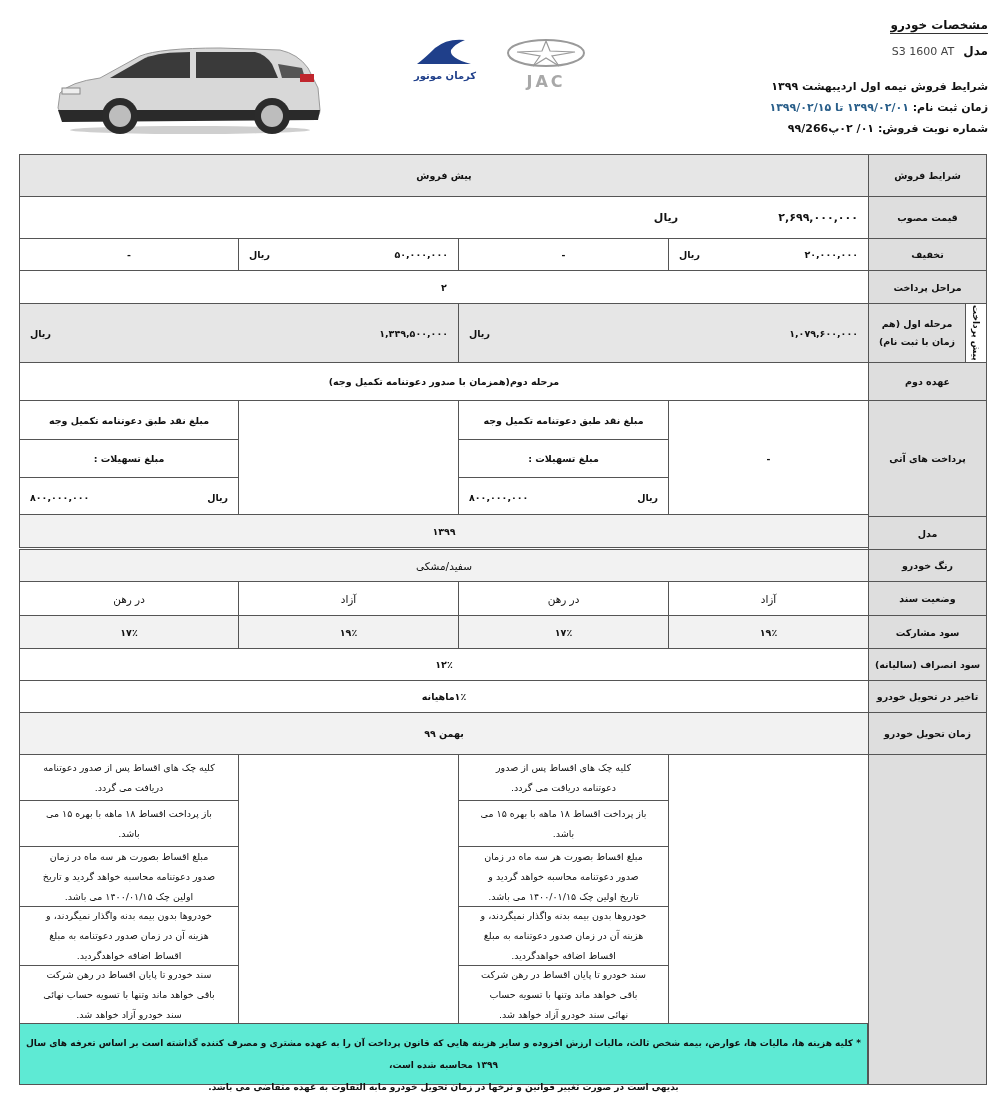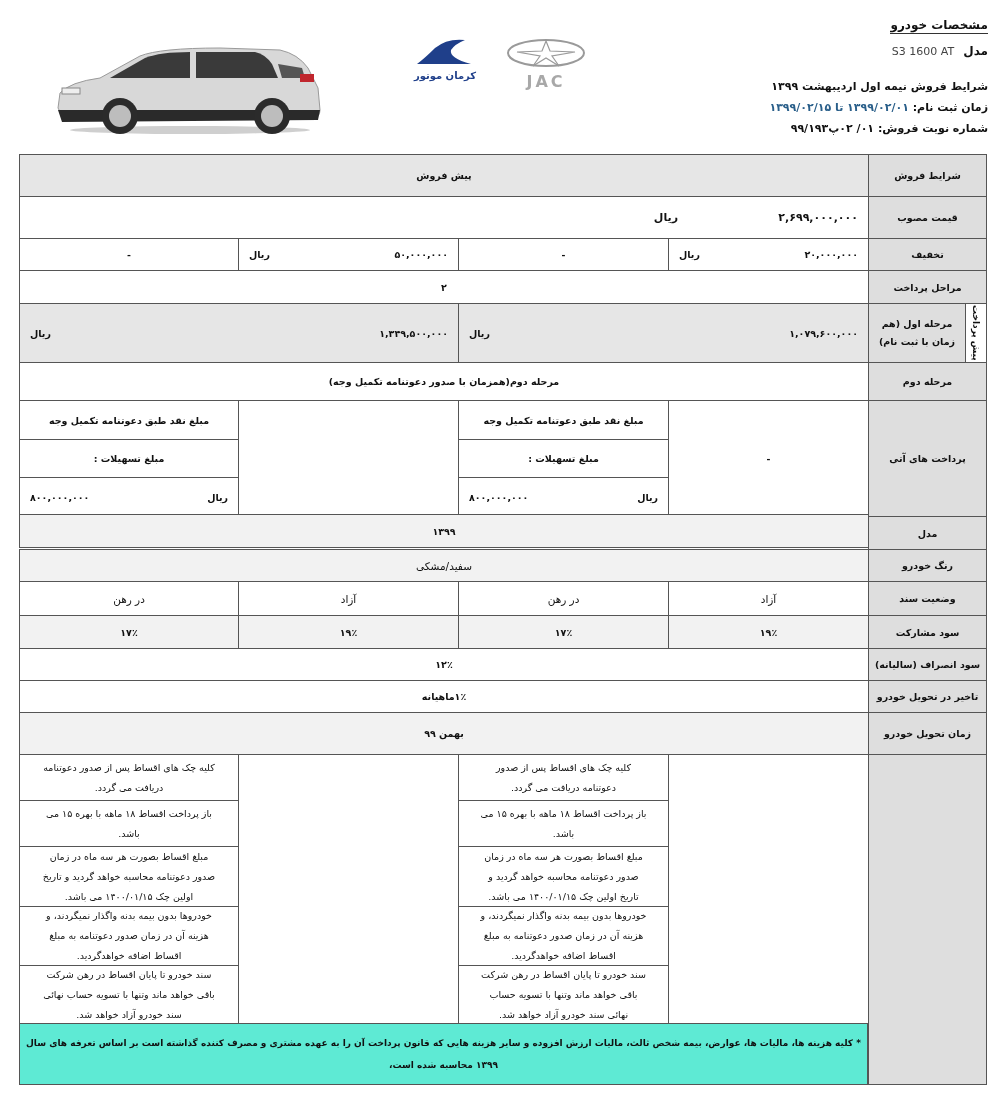--- a/index.html
+++ b/index.html
@@ -63,21 +63,21 @@
   <span class="hdr-title">مدل</span>
   <span style="font-size:11px;color:#444;margin-right:4px;direction:ltr;display:inline-block;">S3 1600 AT</span>
 </div>
 <div class="abs hdr-line" style="right:12px;top:80px;">شرایط فروش نیمه اول اردیبهشت ۱۳۹۹</div>
 <div class="abs hdr-line" style="right:12px;top:101px;">
   <span>زمان ثبت نام:</span>
   <span class="blue">۱۳۹۹/۰۲/۰۱ تا ۱۳۹۹/۰۲/۱۵</span>
 </div>
 <div class="abs hdr-line" style="right:12px;top:122px;">
   <span>شماره نوبت فروش:</span>
-  <span>۰۱/ ۰۲پ۹۹/۱۹۳</span>
+  <span>۰۱/ ۰۲پ۹۹/266</span>
 </div>
 
 <div class="cell lbl" style="left:868px;top:154px;width:119px;height:43px;">شرایط فروش</div>
 <div class="cell shade" style="left:19px;top:154px;width:850px;height:43px;text-align:right;">پیش فروش</div>
 
 <div class="cell lbl" style="left:868px;top:196px;width:119px;height:43px;">قیمت مصوب</div>
 <div class="cell" style="left:19px;top:196px;width:850px;height:43px;justify-content:flex-start;padding-right:10px;">
   <span style="font-size:11px;width:180px;text-align:right;">۲,۶۹۹,۰۰۰,۰۰۰</span>
   <span style="font-size:11px;">ریال</span>
 </div>
@@ -103,21 +103,21 @@
 <div class="cell lbl" style="left:868px;top:303px;width:98px;height:60px;line-height:18px;padding:0 4px;">مرحله اول (هم زمان با ثبت نام)</div>
 <div class="cell shade split" style="left:458px;top:303px;width:411px;height:60px;">
   <span>۱,۰۷۹,۶۰۰,۰۰۰</span>
   <span>ریال</span>
 </div>
 <div class="cell shade split" style="left:19px;top:303px;width:440px;height:60px;">
   <span>۱,۳۴۹,۵۰۰,۰۰۰</span>
   <span>ریال</span>
 </div>
 
-<div class="cell lbl" style="left:868px;top:362px;width:119px;height:39px;">مرحله دوم</div>
+<div class="cell lbl" style="left:868px;top:362px;width:119px;height:39px;">عهده دوم</div>
 <div class="cell" style="left:19px;top:362px;width:850px;height:39px;">مرحله دوم(همزمان با صدور دعوتنامه تکمیل وجه)</div>
 
 <div class="cell lbl" style="left:868px;top:400px;width:119px;height:117px;">پرداخت های آتی</div>
 <div class="cell" style="left:668px;top:400px;width:201px;height:117px;">-</div>
 <div class="cell" style="left:458px;top:400px;width:211px;height:40px;">مبلغ نقد طبق دعوتنامه تکمیل وجه</div>
 <div class="cell" style="left:458px;top:439px;width:211px;height:39px;">مبلغ تسهیلات :</div>
 <div class="cell split" style="left:458px;top:477px;width:211px;height:40px;">
   <span>ریال</span>
   <span>۸۰۰,۰۰۰,۰۰۰</span>
 </div>
@@ -167,13 +167,14 @@
 <div class="cell note-cell" style="left:458px;top:965px;width:211px;height:59px;">سند خودرو تا پایان اقساط در رهن شرکت باقی خواهد ماند وتنها با تسویه حساب نهائی سند خودرو آزاد خواهد شد.</div>
 
 <div class="cell note-cell" style="left:19px;top:754px;width:220px;height:47px;">کلیه چک های اقساط پس از صدور دعوتنامه دریافت می گردد.</div>
 <div class="cell note-cell" style="left:19px;top:800px;width:220px;height:47px;">باز پرداخت اقساط ۱۸ ماهه  با بهره  ۱۵   می باشد.</div>
 <div class="cell note-cell" style="left:19px;top:846px;width:220px;height:61px;">مبلغ اقساط بصورت هر سه ماه در زمان صدور دعوتنامه محاسبه خواهد گردید و تاریخ اولین چک ۱۴۰۰/۰۱/۱۵ می باشد.</div>
 <div class="cell note-cell" style="left:19px;top:906px;width:220px;height:60px;">خودروها بدون بیمه بدنه واگذار نمیگردند، و هزینه آن در زمان صدور دعوتنامه به مبلغ اقساط اضافه خواهدگردید.</div>
 <div class="cell note-cell" style="left:19px;top:965px;width:220px;height:59px;">سند خودرو تا پایان اقساط در رهن شرکت باقی خواهد ماند وتنها با تسویه حساب نهائی سند خودرو آزاد خواهد شد.</div>
 
 <div class="footer">
   <div>* کلیه هزینه ها، مالیات ها، عوارض، بیمه شخص ثالث، مالیات ارزش افزوده و سایر هزینه هایی که قانون پرداخت آن را به عهده مشتری و مصرف کننده گذاشته است بر اساس تعرفه های سال ۱۳۹۹ محاسبه شده است،</div>
+  <div>بدیهی است در صورت تغییر قوانین و نرخها در زمان تحویل خودرو مابه التفاوت به عهده متقاضی می باشد.</div>
 </div>
 
 </body></html>

